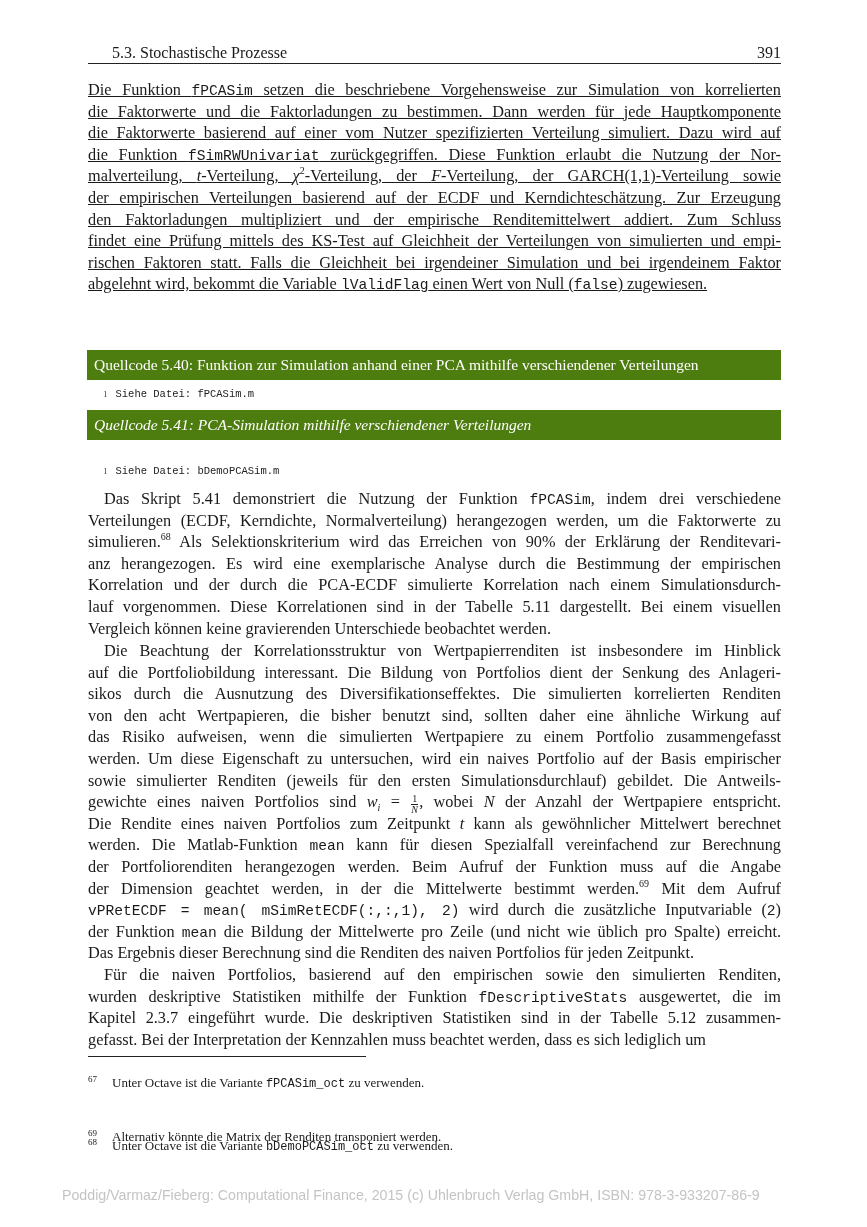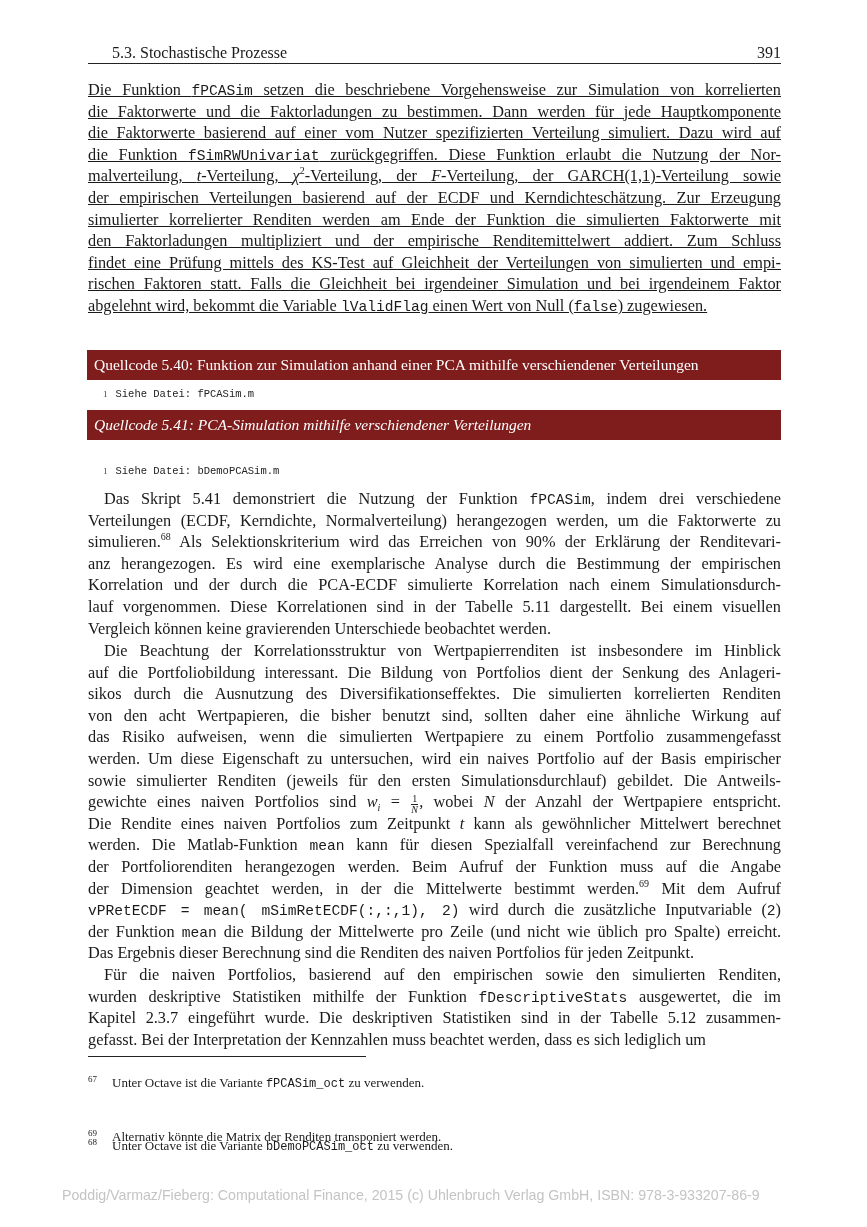--- a/index.html
+++ b/index.html
@@ -12,21 +12,21 @@
   .block { position: absolute; left: 88px; width: 693px; }
   .line { display: block; height: 21.6px; line-height: 21.6px; font-size: 16.3px;
           text-align: justify; text-align-last: justify; white-space: nowrap; }
   .line.last { text-align-last: left; }
   .line.indent { padding-left: 16px; }
   .line span.j { display: block; text-align: justify; text-align-last: justify; white-space: normal; }
   .line.last span.j { text-align-last: left; }
   code, .mono { font-family: "Liberation Mono", "DejaVu Sans Mono", monospace; font-size: 14.6px; }
   sup { font-size: 10px; line-height: 0; vertical-align: 7px; }
   i { font-style: italic; }
-  .caption { position: absolute; left: 87px; width: 694px; height: 30px; background: #7f1d1d;
+  .caption { position: absolute; left: 87px; width: 694px; height: 30px; background: #4d7c0f;
              color: #ffffff; font-size: 15.5px; line-height: 30px; padding-left: 7px; box-sizing: border-box;
              white-space: nowrap; }
   .codeline { position: absolute; left: 103px; font-family: "Liberation Mono", "DejaVu Sans Mono", monospace;
               font-size: 10.5px; color: #222; white-space: pre; }
   .codeline .ln { font-family: "Liberation Serif", serif; font-size: 9px; color: #444; margin-right: 8px; }
   .fnrule { position: absolute; left: 88px; top: 1056px; width: 278px; border-top: 1px solid #222; }
   .fn { position: absolute; left: 88px; font-size: 13px; line-height: 16px; white-space: nowrap; }
   .fn .num { display: inline-block; width: 24px; font-size: 9px; vertical-align: 5px; }
   .fn code { font-size: 12px; }
   .frac { display: inline-block; vertical-align: -6px; text-align: center; font-size: 10px; line-height: 10px; margin: 0 1px; }
@@ -54,23 +54,20 @@
       <span class="j">die Faktorwerte basierend auf einer vom Nutzer spezifizierten Verteilung simuliert. Dazu wird auf</span>
     </div>
     <div class="line">
       <span class="j">die Funktion <code>fSimRWUnivariat</code> zurückgegriffen. Diese Funktion erlaubt die Nutzung der Nor-</span>
     </div>
     <div class="line">
       <span class="j">malverteilung, <i>t</i>-Verteilung, <i>χ</i><sup>2</sup>-Verteilung, der <i>F</i>-Verteilung, der GARCH(1,1)-Verteilung sowie</span>
     </div>
     <div class="line">
       <span class="j">der empirischen Verteilungen basierend auf der ECDF und Kerndichteschätzung. Zur Erzeugung</span>
-    </div>
-    <div class="line">
-      <span class="j">simulierter korrelierter Renditen werden am Ende der Funktion die simulierten Faktorwerte mit</span>
     </div>
     <div class="line">
       <span class="j">den Faktorladungen multipliziert und der empirische Renditemittelwert addiert. Zum Schluss</span>
     </div>
     <div class="line">
       <span class="j">findet eine Prüfung mittels des KS-Test auf Gleichheit der Verteilungen von simulierten und empi-</span>
     </div>
     <div class="line">
       <span class="j">rischen Faktoren statt. Falls die Gleichheit bei irgendeiner Simulation und bei irgendeinem Faktor</span>
     </div>

